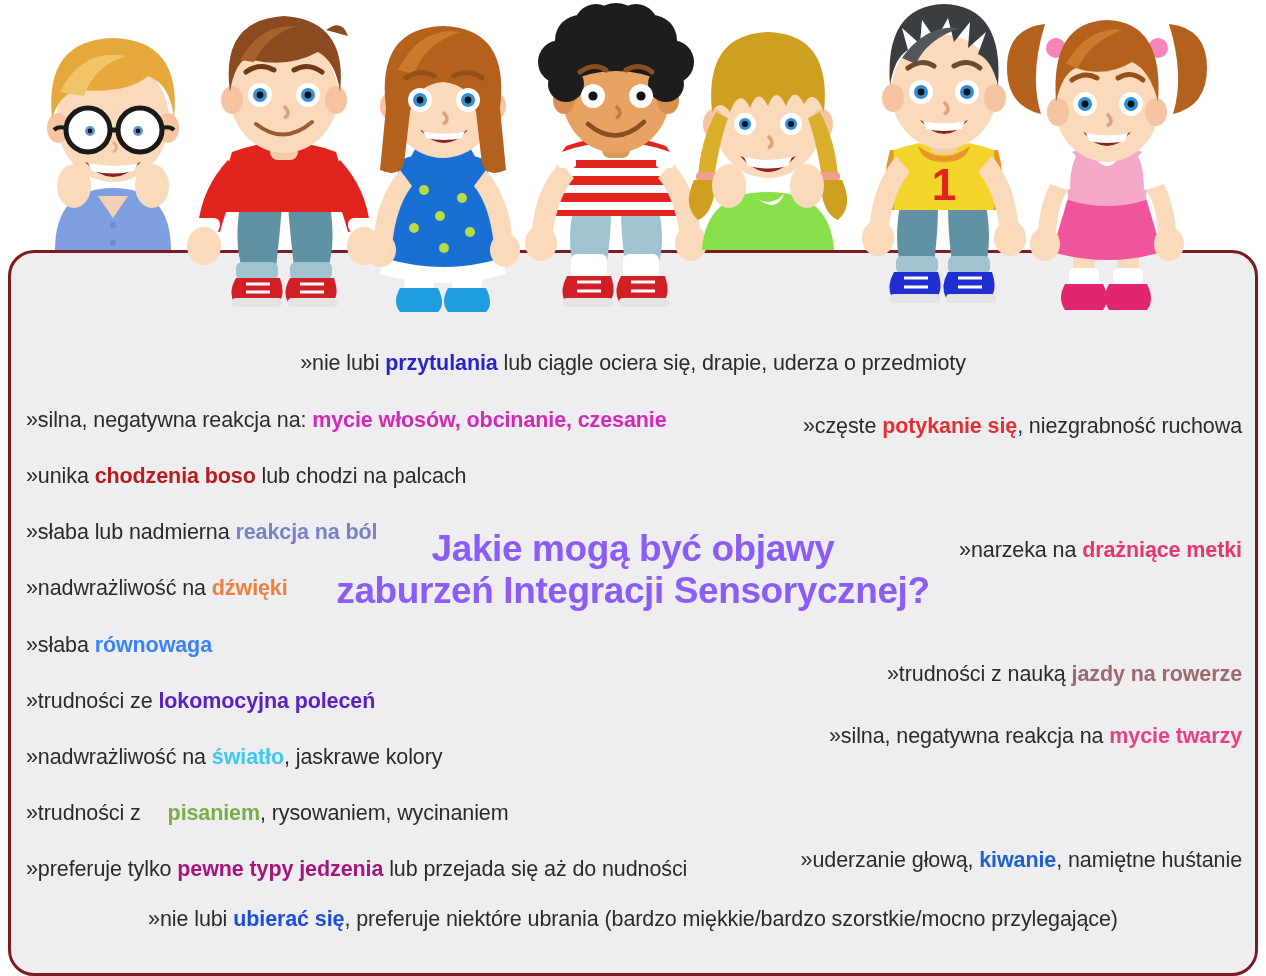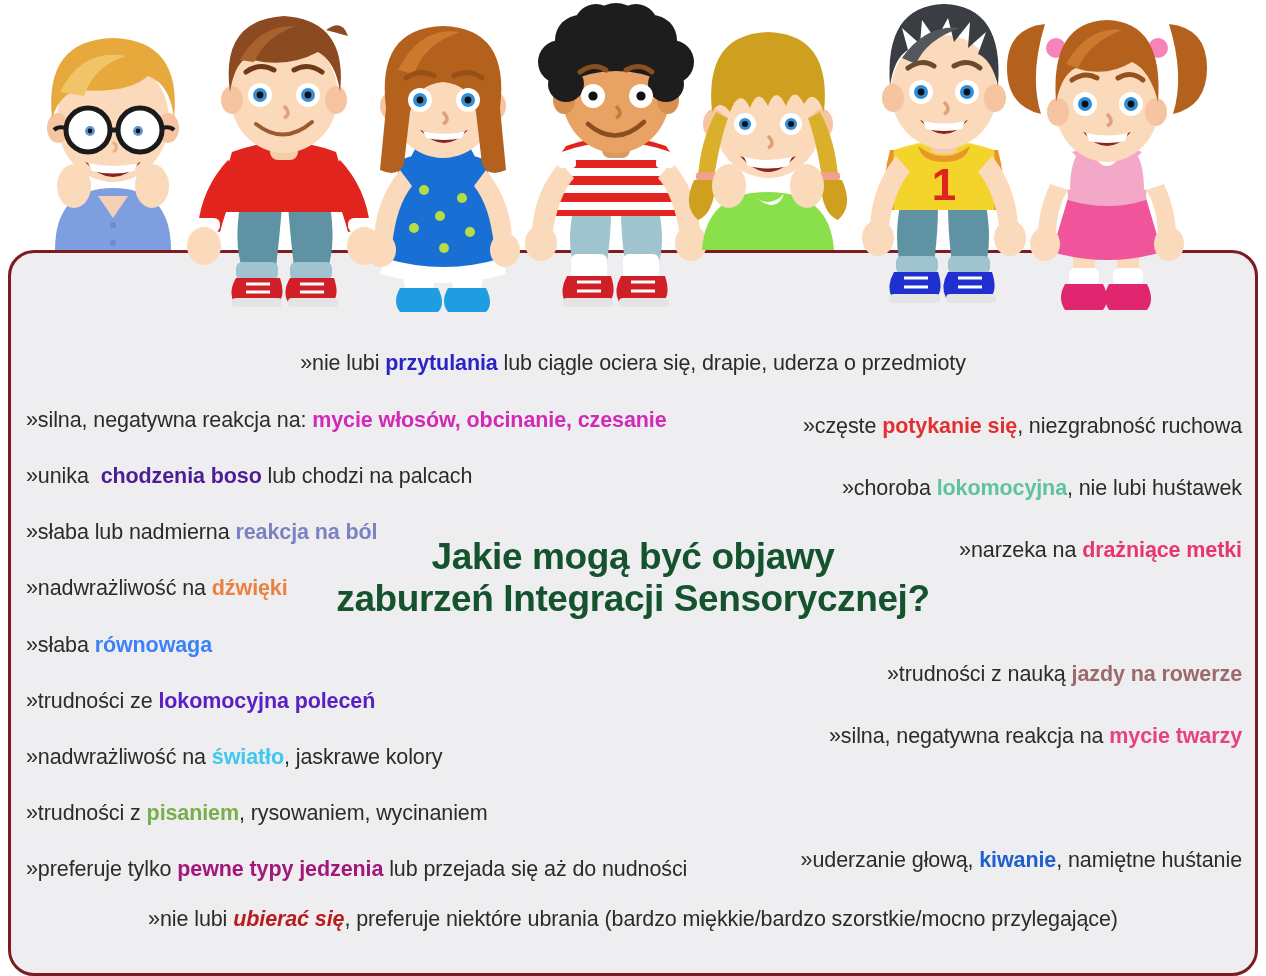--- a/index.html
+++ b/index.html
@@ -389,36 +389,35 @@
         <path d="M1107 114 q8 8 0 12" stroke="#e0a07c" stroke-width="3.5" fill="none"></path>
         <path d="M1083 132 q24 28 48 0 q-24 10 -48 0 z" fill="#8e2222"></path>
         <path d="M1086 133 q22 5 42 0 l-3 8 q-18 4 -36 0 z" fill="#ffffff"></path>
       </g>
     </svg>
   </div>
 
   <div class="row" id="row-top" style="left:0;right:0;top:352px;text-align:center;"><span>»nie lubi </span><span class="hl" style="color: rgb(42, 36, 200);">przytulania</span><span> lub ciągle ociera się, drapie, uderza o przedmioty</span></div>
 
   <div class="row r-left" style="left:26px;top:409px;"><span>»silna, negatywna reakcja na: </span><span class="hl" style="color: rgb(210, 41, 184);">mycie włosów, obcinanie, czesanie</span><span></span></div>
-  <div class="row r-left" style="left:26px;top:465px;"><span>»unika </span><span class="hl" style="color: #4c1d95; margin-left: 6px;">chodzenia boso</span><span> lub chodzi na palcach</span></div>
+  <div class="row r-left" style="left:26px;top:465px;"><span>»unika </span><span class="hl" style="color: #b91c1c;">chodzenia boso</span><span> lub chodzi na palcach</span></div>
   <div class="row r-left" style="left:26px;top:521px;"><span>»słaba lub nadmierna </span><span class="hl" style="color: rgb(123, 130, 196);">reakcja na ból</span><span></span></div>
   <div class="row r-left" style="left:26px;top:577px;"><span>»nadwrażliwość na </span><span class="hl" style="color: rgb(236, 128, 65);">dźwięki</span><span></span></div>
   <div class="row r-left" style="left:26px;top:634px;"><span>»słaba </span><span class="hl" style="color: #3b82f6;">równowaga</span><span></span></div>
   <div class="row r-left" style="left:26px;top:690px;"><span>»trudności ze </span><span class="hl" style="color: rgb(91, 32, 196);">lokomocyjna poleceń</span><span></span></div>
   <div class="row r-left" style="left:26px;top:746px;"><span>»nadwrażliwość na </span><span class="hl" style="color: rgb(62, 200, 238); text-align: right;">światło</span><span>, jaskrawe kolory</span></div>
-  <div class="row r-left" style="left:26px;top:802px;"><span>»trudności z </span><span class="hl" style="color: rgb(121, 174, 75);">pisaniem</span><span>, rysowaniem, wycinaniem</span></div>
+  <div class="row r-left" style="left:26px;top:802px;"><span>»trudności z </span><span class="hl" style="color: rgb(121, 174, 75); margin-left: 21px;">pisaniem</span><span>, rysowaniem, wycinaniem</span></div>
   <div class="row r-left" style="left:26px;top:858px;"><span>»preferuje tylko </span><span class="hl" style="color: rgb(163, 22, 122);">pewne typy jedzenia</span><span> lub przejada się aż do nudności</span></div>
 
   <div class="row r-right" style="right:24px;top:415px;"><span>»częste </span><span class="hl" style="color: rgb(226, 48, 48);">potykanie się</span><span>, niezgrabność ruchowa</span></div>
-  <div class="row r-right" style="right:24px;top:477px;"><span>»choroba </span><span class="hl" style="color: rgb(92, 196, 154);">lokomocyjna</span><span>, nie lubi huśtawek</span></div>
   <div class="row r-right" style="right:24px;top:539px;"><span>»narzeka na </span><span class="hl" style="color: rgb(232, 53, 107);">drażniące metki</span><span></span></div>
   <div class="row r-right" style="right:24px;top:663px;"><span>»trudności z nauką </span><span class="hl" style="color: rgb(156, 106, 106);">jazdy na rowerze</span><span></span></div>
   <div class="row r-right" style="right:24px;top:725px;"><span>»silna, negatywna reakcja na </span><span class="hl" style="color: rgb(232, 65, 127);">mycie twarzy</span><span></span></div>
   <div class="row r-right" style="right:24px;top:849px;"><span>»uderzanie głową, </span><span class="hl" style="color: rgb(31, 95, 208);">kiwanie</span><span>, namiętne huśtanie</span></div>
 
-  <div class="row" id="row-bottom" style="left:0;right:0;top:908px;text-align:center;"><span>»nie lubi </span><span class="hl" style="color: #b91c1c; font-style: italic;">ubierać się</span><span>, preferuje niektóre ubrania (bardzo miękkie/bardzo szorstkie/mocno przylegające)</span></div>
-
-  <div class="title" style="color: #14532d; margin-top: 8px;">
+  <div class="row" id="row-bottom" style="left:0;right:0;top:908px;text-align:center;"><span>»nie lubi </span><span class="hl" style="color: #1d4ed8;">ubierać się</span><span>, preferuje niektóre ubrania (bardzo miękkie/bardzo szorstkie/mocno przylegające)</span></div>
+
+  <div class="title" style="color: #8b5cf6;">
     <span class="t-line t1">Jakie mogą być objawy</span>
     <span class="t-line t2">zaburzeń Integracji Sensorycznej?</span>
   </div>
 
 </div>
 
 </body></html>

